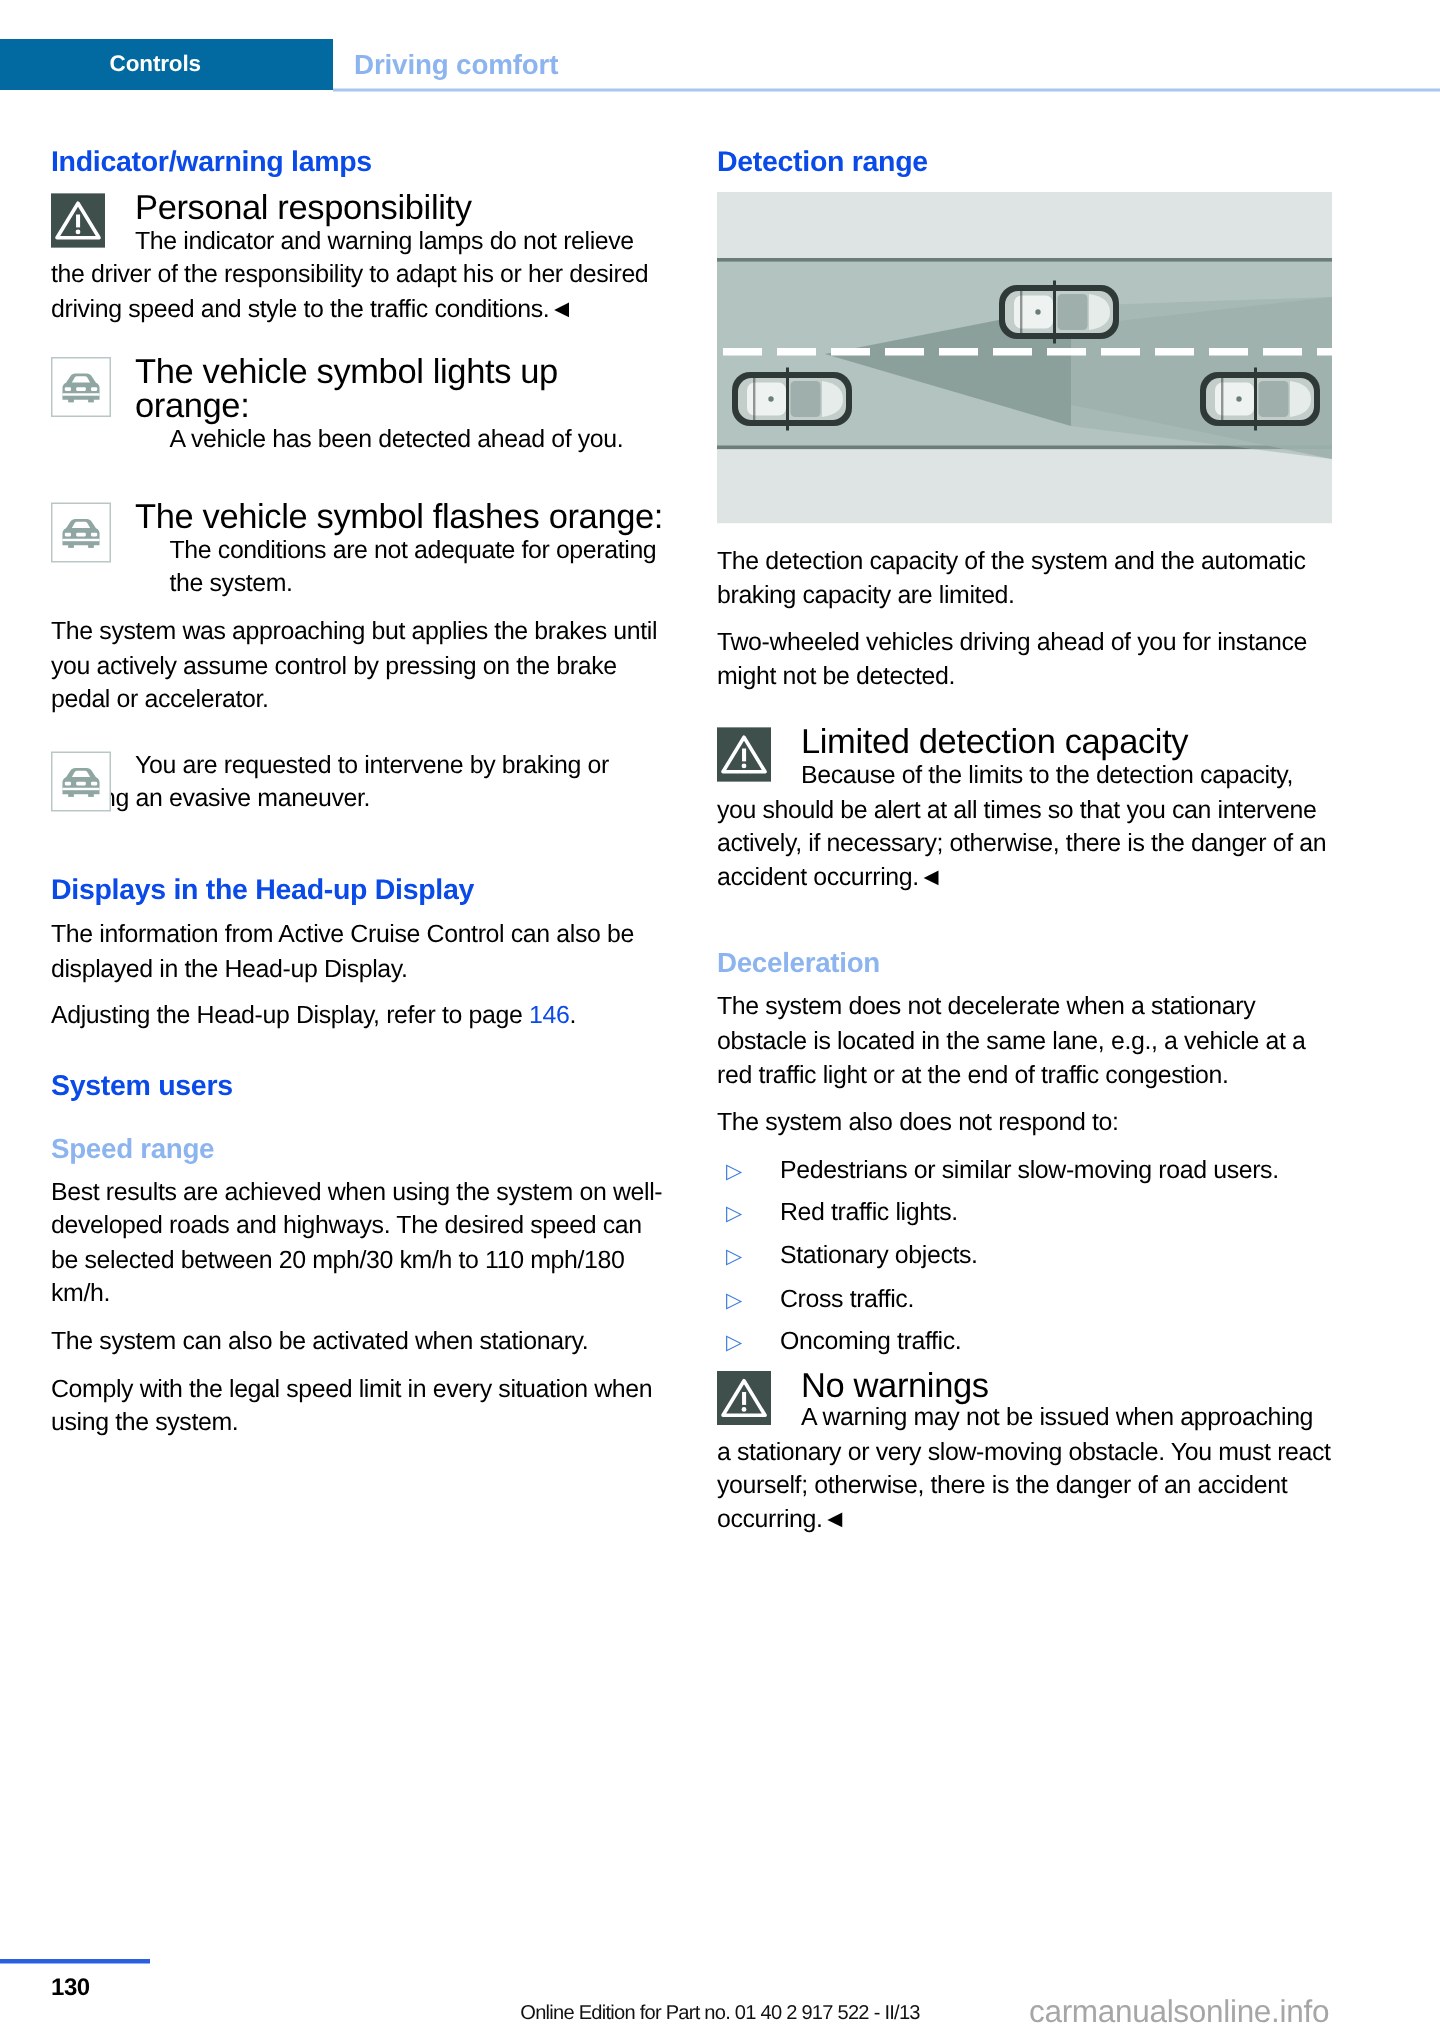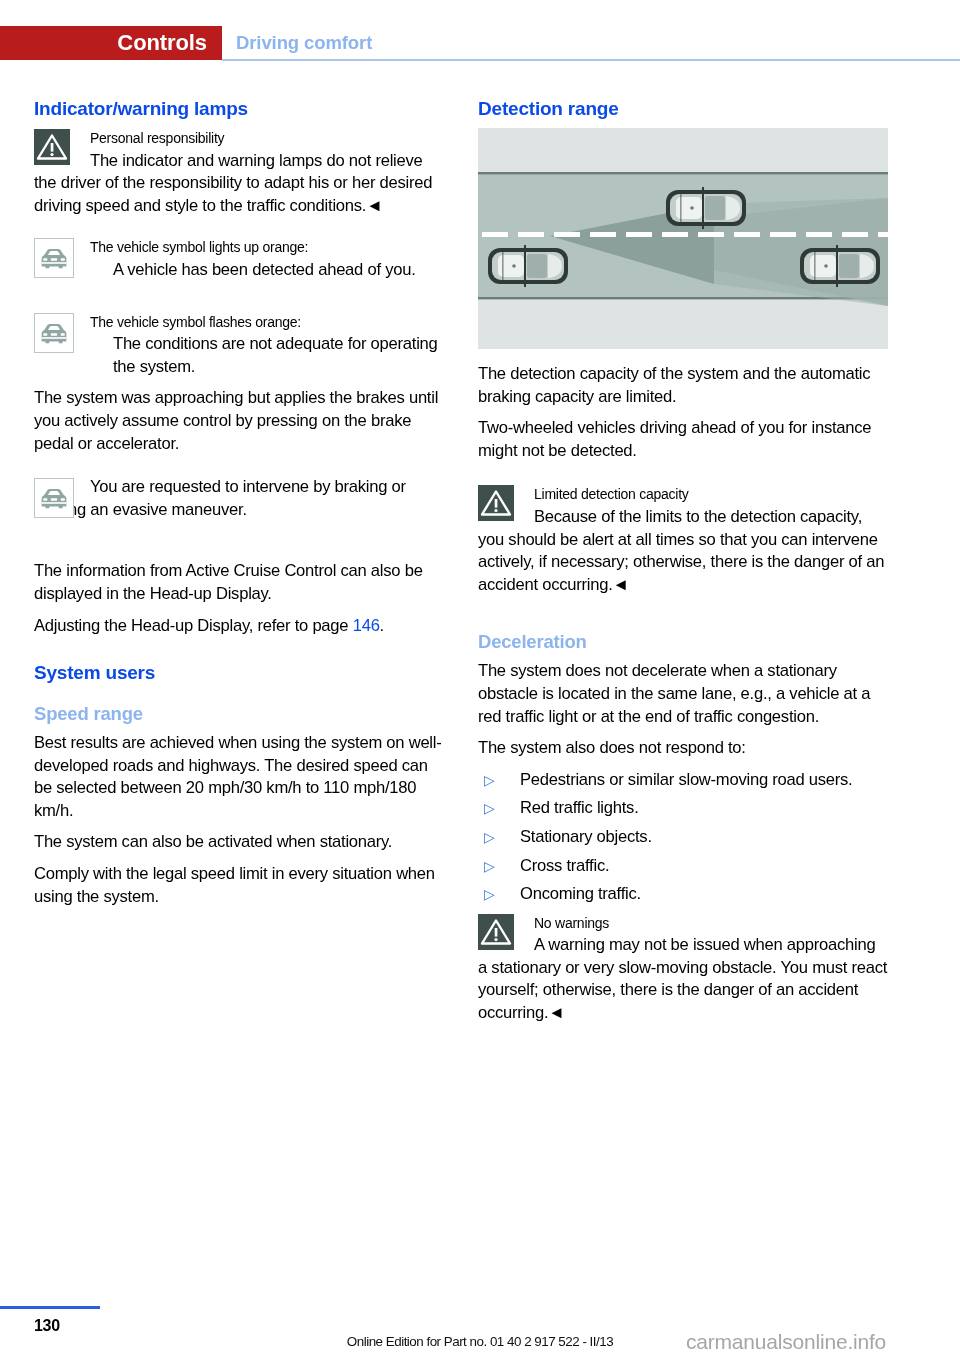--- a/index.html
+++ b/index.html
@@ -25,26 +25,26 @@
   .header-tabbar {
     position: relative;
     height: 34px;
   }
   .header-chapter {
     position: absolute;
     left: 0;
     top: 0;
     width: 222px;
     height: 34px;
-    background: #b91c1c;
+    background: #0369a1;
     color: #ffffff;
-    font-size: 22px;
+    font-size: 15px;
     font-weight: bold;
     line-height: 34px;
-    text-align: right;
+    text-align: center;
     padding-right: 15px;
     letter-spacing: -0.1px;
   }
   .header-section {
     position: absolute;
     left: 236px;
     top: 0;
     height: 34px;
     color: #8cb4ef;
     font-size: 18.5px;
@@ -101,21 +101,21 @@
     margin: 0 0 9px 0;
   }
   .iconblock .icon-slot {
     position: absolute;
     left: 0;
     top: 2px;
     width: 40px;
     height: 40px;
   }
   .iconblock .ib-first {
-    font-size: 14px;
+    font-size: 23px;
     line-height: 22.6px;
     letter-spacing: -0.25px;
     padding-left: 56px;
     margin-bottom: 0;
   }
   .iconblock .ib-second {
     font-size: 16.6px;
     line-height: 22.6px;
     letter-spacing: -0.25px;
     padding-left: 79px;
@@ -293,20 +293,21 @@
         <rect x="7" y="24.4" width="26" height="1.7" fill="#ffffff"></rect>
         <rect x="11" y="28.2" width="4" height="2.6" fill="#8fa6a3"></rect>
         <rect x="25" y="28.2" width="4" height="2.6" fill="#8fa6a3"></rect>
       </svg>
     </div>
     <p class="ib-flow" style="text-indent:56px;">You are requested to intervene by braking or making an evasive maneuver.</p>
   </div>
 
   <div style="height:30px"></div>
 
+  <h2 class="sec">Displays in the Head-up Display</h2>
 
   <p class="body">The information from Active Cruise Control can also be displayed in the Head-up Display.</p>
 
   <p class="body"><span>Adjusting the Head-up Display, refer to page&nbsp;</span><span class="pageref">146</span><span>.</span></p>
 
   <div style="height:16px"></div>
 
   <h2 class="sec">System users</h2>
 
   <div style="height:12px"></div>

